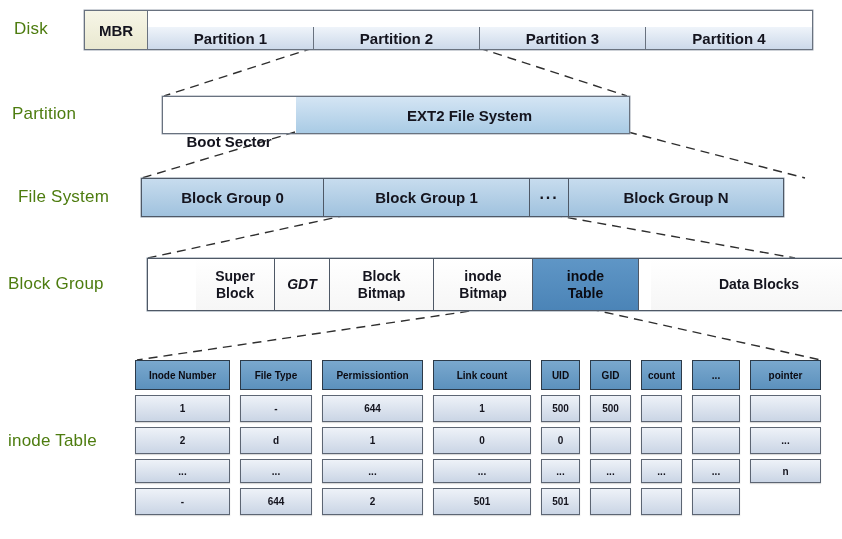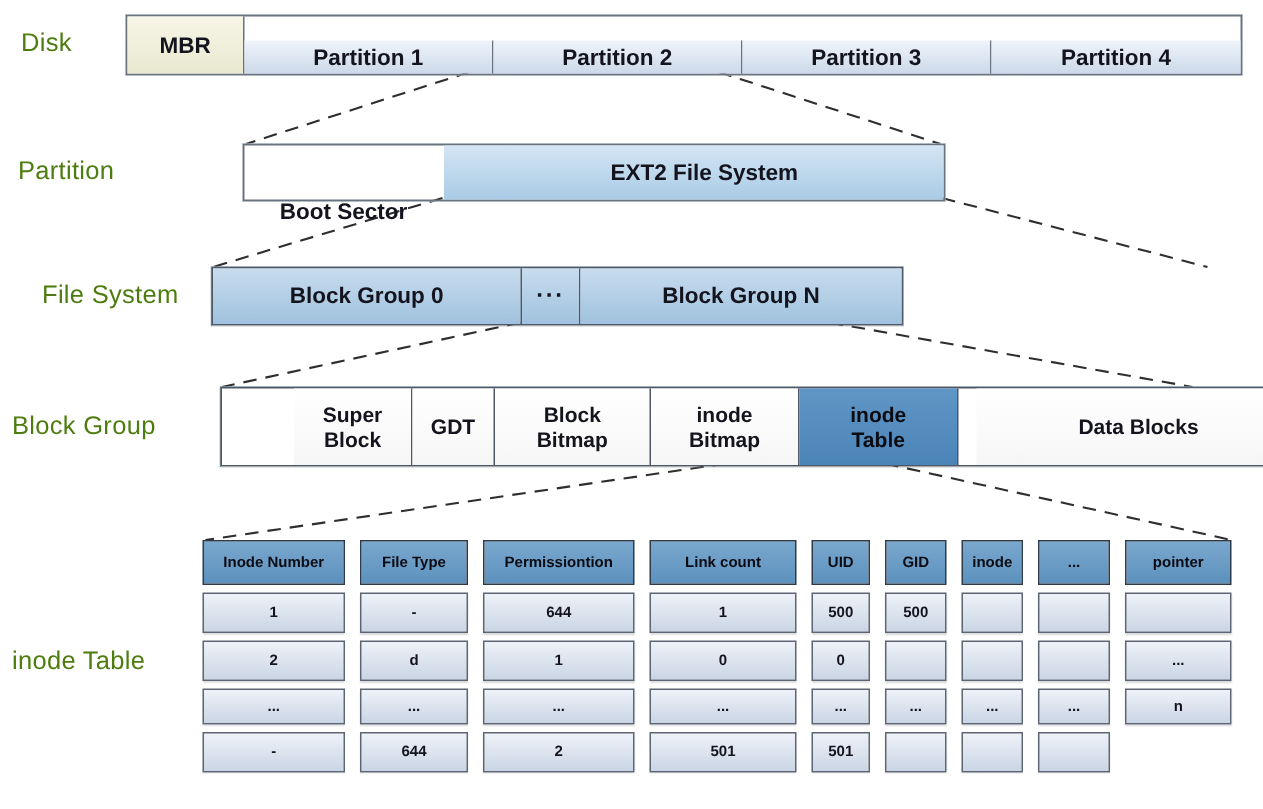--- a/index.html
+++ b/index.html
@@ -48,60 +48,61 @@
       <line x1="628" y1="132" x2="805" y2="178"></line>
       <line x1="347" y1="215" x2="148" y2="258"></line>
       <line x1="553" y1="215" x2="795" y2="258"></line>
       <line x1="484" y1="309" x2="137" y2="360"></line>
       <line x1="590" y1="309" x2="821" y2="360"></line>
     </g>
   </svg>
 
   <div class="rlabel" style="left:14px;top:10px;height:38px;">Disk</div>
   <div class="bar r1" style="left:84px;top:10px;height:38px;">
-    <div class="cell fs15 mbr" style="width:78px">MBR</div>
+    <div class="cell fs15 mbr" style="width:63px">MBR</div>
     <div class="cell fs15 p" style="width:166px">Partition 1</div>
     <div class="cell fs15 p" style="width:166px">Partition 2</div>
     <div class="cell fs15 p" style="width:166px">Partition 3</div>
     <div class="cell fs15 p" style="width:166px">Partition 4</div>
   </div>
 
   <div class="rlabel" style="left:12px;top:96px;height:36px;">Partition</div>
   <div class="bar r2" style="left:162px;top:96px;height:36px;">
     <div class="cell fs15 boot" style="width:133px">Boot Sector</div>
     <div class="cell fs15 ext2" style="width:333px">EXT2 File System</div>
   </div>
 
-  <div class="rlabel" style="left:28px;top:178px;height:37px;">File System</div>
+  <div class="rlabel" style="left:18px;top:178px;height:37px;">File System</div>
   <div class="bar r3" style="left:141px;top:178px;height:37px;">
-    <div class="cell fs15 bg" style="width:206px">Block Group 0</div>
+    <div class="cell fs15 bg" style="width:182px">Block Group 0</div>
+    <div class="cell fs15 bg" style="width:206px">Block Group 1</div>
     <div class="cell bg dots" style="width:39px">···</div>
     <div class="cell fs15 bg" style="width:214px">Block Group N</div>
   </div>
 
   <div class="rlabel" style="left:8px;top:258px;height:51px;">Block Group</div>
   <div class="bar r4" style="left:147px;top:258px;height:51px;">
     <div class="cell w" style="width:79px;padding:0 10px;margin-left:48px;">Super Block</div>
-    <div class="cell w" style="width:55px;">GDT</div>
+    <div class="cell w" style="width:55px;font-style:italic;">GDT</div>
     <div class="cell w" style="width:104px;padding:0 21px;">Block Bitmap</div>
     <div class="cell w" style="width:99px;padding:0 18px;">inode Bitmap</div>
     <div class="cell hl" style="width:106px;padding:0 25px;">inode Table</div>
     <div class="cell w" style="width:216px;margin-left:12px;">Data Blocks</div>
   </div>
 
   <div class="rlabel" style="left:8px;top:427px;height:27px;">inode Table</div>
 
   <div class="itable">
     <div class="th">Inode Number</div>
     <div class="th">File Type</div>
     <div class="th">Permissiontion</div>
     <div class="th">Link count</div>
     <div class="th">UID</div>
     <div class="th">GID</div>
-    <div class="th">inode</div>
+    <div class="th">count</div>
     <div class="th">...</div>
     <div class="th">pointer</div>
 
     <div class="td">1</div>
     <div class="td">-</div>
     <div class="td">644</div>
     <div class="td">1</div>
     <div class="td">500</div>
     <div class="td">500</div>
     <div class="td"></div>

